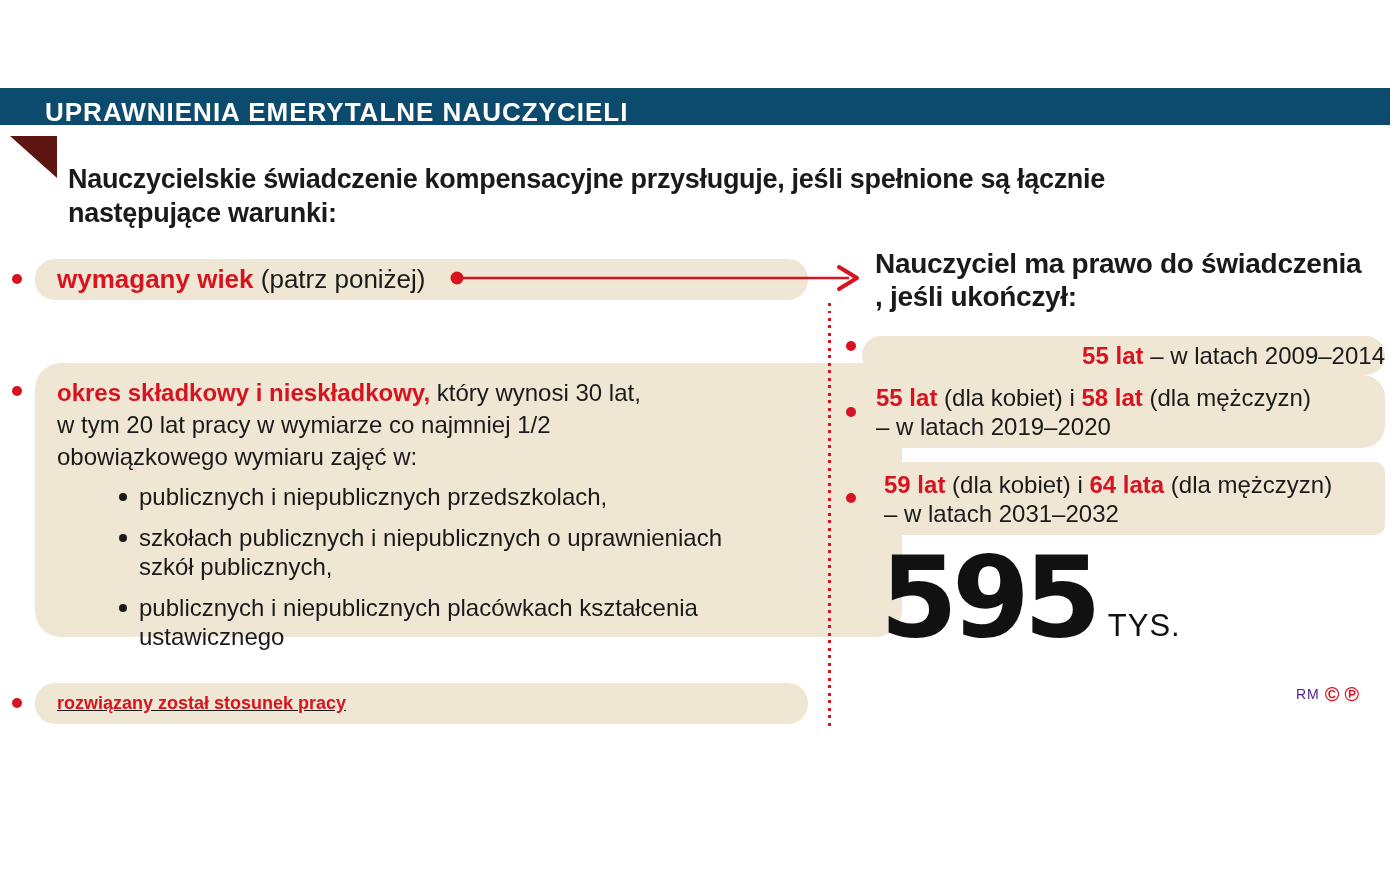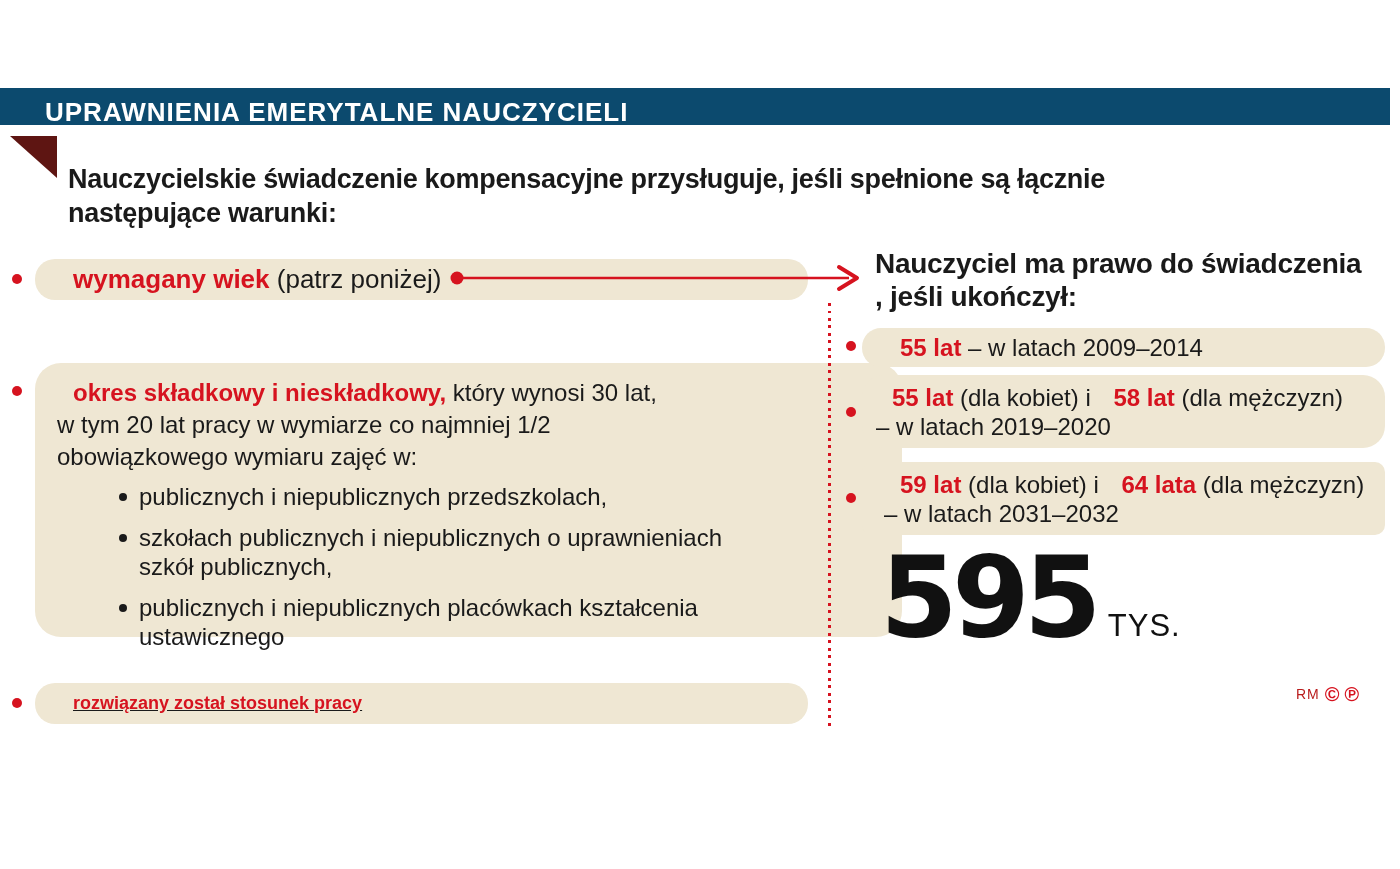--- a/index.html
+++ b/index.html
@@ -29,21 +29,21 @@
   .red-dot { width:10px; height:10px; border-radius:50%; background:#D6131F; }
   #bullet-1 { left:12px; top:274px; }
   #bullet-2 { left:12px; top:386px; }
   #bullet-3 { left:12px; top:698px; }
   #rbullet-1 { left:846px; top:341px; }
   #rbullet-2 { left:846px; top:407px; }
   #rbullet-3 { left:846px; top:493px; }
 
   
   .pill { background:#EFE7D3; color:#1A1A1A; }
-  .red-bold { color:#D6131F; font-weight:bold;margin-left:16px; }
+  .red-bold { color:#D6131F; font-weight:bold; }
 
   #cond1 { left:35px; top:259px; width:773px; height:41px; border-radius:20px;
     font-size:26px; line-height:41px; padding-left:22px; white-space:nowrap; }
   #cond2 { left:35px; top:363px; width:867px; height:274px; border-radius:26px;
     font-size:24px; padding:14px 22px 0 22px; }
   .cond2-line { line-height:32px; }
   .sub-list { list-style:none; margin-top:9px; }
   .sub-item { position:relative; margin-left:62px; padding-left:20px;
     line-height:29px; max-width:660px; }
   .sub-item + .sub-item { margin-top:12px; }
@@ -56,36 +56,36 @@
   #arrow-svg { left:448px; top:262px; }
 
   
   #divider { left:828px; top:303px; width:3px; height:423px;
     background:repeating-linear-gradient(to bottom, #D6131F 0 3px, transparent 3px 7.5px); }
 
   
   #right-heading { left:875px; top:247px; width:520px; color:#1A1A1A;
     font-size:28px; font-weight:bold; line-height:33px; letter-spacing:-0.3px; }
   .age-box { left:862px; width:523px; background:#EFE7D3; color:#1A1A1A; font-size:24px; }
-  #rule0 { top:328px; height:39px; border-radius:19px; line-height:39px;
-    padding-left:22px; white-space:nowrap; }
+  #rule0 { top:336px; height:39px; border-radius:19px; line-height:39px;
+    padding-left:22px; white-space:nowrap;text-align:right; }
   #rule1 { top:375px; height:73px; border-radius:22px; padding:8px 0 0 14px; line-height:29px; }
   #rule2 { top:462px; height:73px; border-radius:10px; padding:8px 0 0 22px; line-height:29px; }
 
   
   #stat { left:880px; top:552px; color:#111111; }
   .stat-value { font-family:"DejaVu Sans", sans-serif; font-weight:bold;
     font-size:112px; line-height:0.82; letter-spacing:-6px; }
   .stat-unit { font-size:31px; font-weight:normal; margin-left:12px; letter-spacing:1px; }
   .stat-caption { margin-top:16px; font-size:23px; line-height:30px;
     letter-spacing:0.5px; color:#1A1A1A; }
 
   
   #credit { left:1296px; top:684px; display:flex; align-items:center; gap:5px; }
-  .credit-initials { font-size:14px; color:#b91c1c; letter-spacing:1px; }
+  .credit-initials { font-size:14px; color:#4c1d95; letter-spacing:1px; }
   .credit-symbol { font-size:20px; color:#D6131F; font-weight:bold; line-height:1; }
 </style>
 </head>
 <body>
 
 <div id="stage">
 
   <div class="abs" id="header-bar">
     <div class="header-title">UPRAWNIENIA EMERYTALNE NAUCZYCIELI</div>
   </div>

